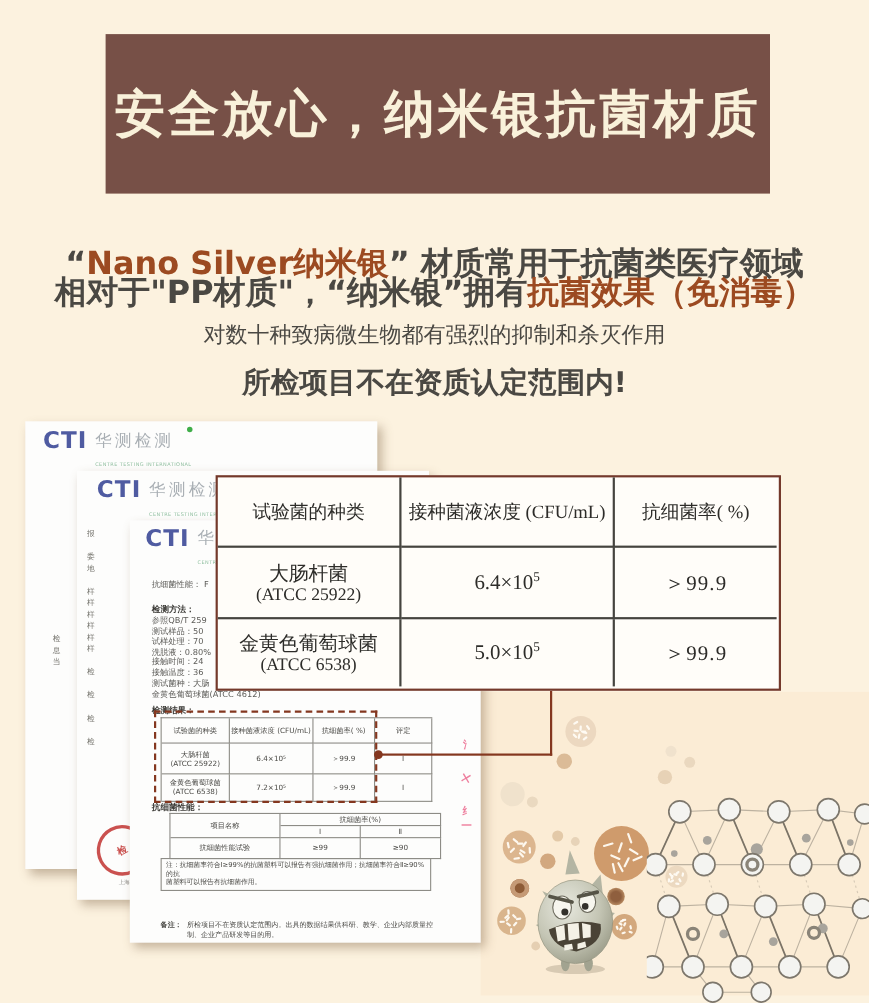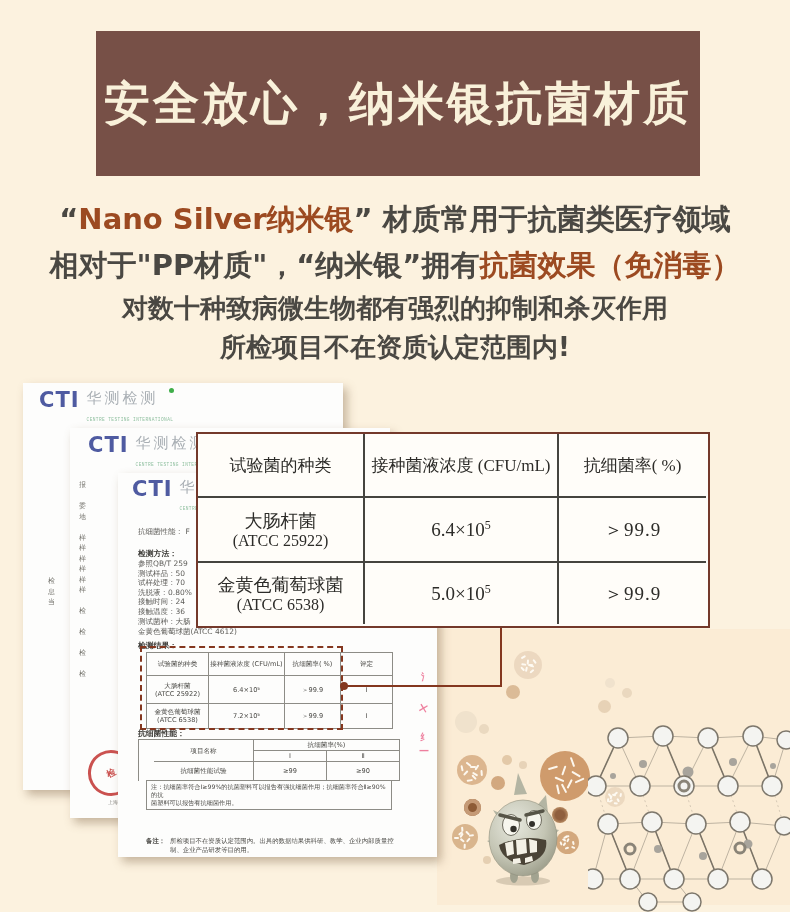--- a/index.html
+++ b/index.html
@@ -7,36 +7,36 @@
   .stage { position:relative; width:790px; height:912px; overflow:hidden;
            background:var(--page-bg,#fcf2df); }
 
   
   .banner { position:absolute; left:96px; top:31px; width:604px; height:145px;
             background:var(--banner-bg,#775047); display:flex; align-items:center; justify-content:center; }
   .banner h1 { color:var(--banner-fg,#f9f1da); font-size:46px; font-weight:600; letter-spacing:3px; white-space:nowrap; }
 
   
   .intro-line { position:absolute; left:0; width:790px; text-align:center; white-space:nowrap; color:var(--text-dark,#4a4843); }
-  .l1 { top:200px; font-size:29px; font-weight:600; }
+  .l1 { top:220px; font-size:29px; font-weight:600; }
   .l2 { top:246px; font-size:29px; font-weight:600; }
-  .l3 { top:291px; font-size:26px; font-weight:700; }
+  .l3 { top:291px; font-size:20px; font-weight:400; }
   .l4 { top:330px; font-size:26px; font-weight:600; }
   .hl { color:var(--highlight,#9c4a21); }
 
   
   .cert { position:absolute; background:#fdfdfc; box-shadow:4px 5px 9px rgba(130,105,75,.45); }
   .cert-1 { left:23px;  top:383px; width:320px; height:407px; z-index:1; }
   .cert-2 { left:70px;  top:428px; width:320px; height:390px; z-index:2; }
   .cert-3 { left:118px; top:473px; width:319px; height:384px; z-index:3; }
 
   .cti { position:absolute; display:flex; align-items:flex-start; }
   .cti-abbr { position:relative; color:var(--cti-blue,#4f5ba1); font-weight:bold; font-size:21px; line-height:21px; letter-spacing:1px; }
   .cti-dot { position:absolute; right:-1px; top:-2px; width:5px; height:5px; border-radius:50%; background:var(--cti-green,#3fae49); }
-  .cti-right { margin-left:7px;font-family:Liberation Mono, monospace; }
+  .cti-right { margin-left:7px; }
   .cti-name { color:#a9afb4; font-size:15px; letter-spacing:3px; line-height:17px; }
   .cti-sub  { color:#8fbf9f; font-size:4.5px; letter-spacing:.4px; line-height:5px; white-space:nowrap; }
 
   .tiny { font-size:7.5px; color:#5d5c58; line-height:9.6px; }
   .tinybold { font-size:7.8px; color:#3b3a36; font-weight:bold; }
   .charcol { position:absolute; font-size:7px; color:#77766f; line-height:10.5px; white-space:pre-line; }
 
   
   .ctab { position:absolute; display:grid; border-top:1px solid #8d8c86; border-left:1px solid #8d8c86;
           font-size:6.6px; color:#4b4a46; background:#fdfdfc; }
@@ -185,21 +185,21 @@
           <span>(ATCC 6538)</span>
         </div>
       <div>7.2×10⁵</div>
       <div>＞99.9</div>
       <div>Ⅰ</div>
     </div>
     <div class="dashbox" style="left:22px; top:173px; width:203px; height:84px;"></div>
 
     <div class="tinybold" style="position:absolute; left:20px; top:255px;">抗细菌性能：</div>
 
-    <div class="ctab" style="left:20px; top:266px; grid-template-columns:100px 73px 73px; grid-template-rows:11px 11px 19px;padding-left:15px;">
+    <div class="ctab" style="left:36px; top:266px; grid-template-columns:100px 73px 73px; grid-template-rows:11px 11px 19px;">
       <div style="grid-row:1/3;">项目名称</div>
       <div style="grid-column:2/4;">抗细菌率(%)</div>
       <div>Ⅰ</div>
       <div>Ⅱ</div>
       <div>抗细菌性能试验</div>
       <div>≥99</div>
       <div>≥90</div>
     </div>
 
     <div class="notebox" style="left:28px; top:307px; width:246px;">

